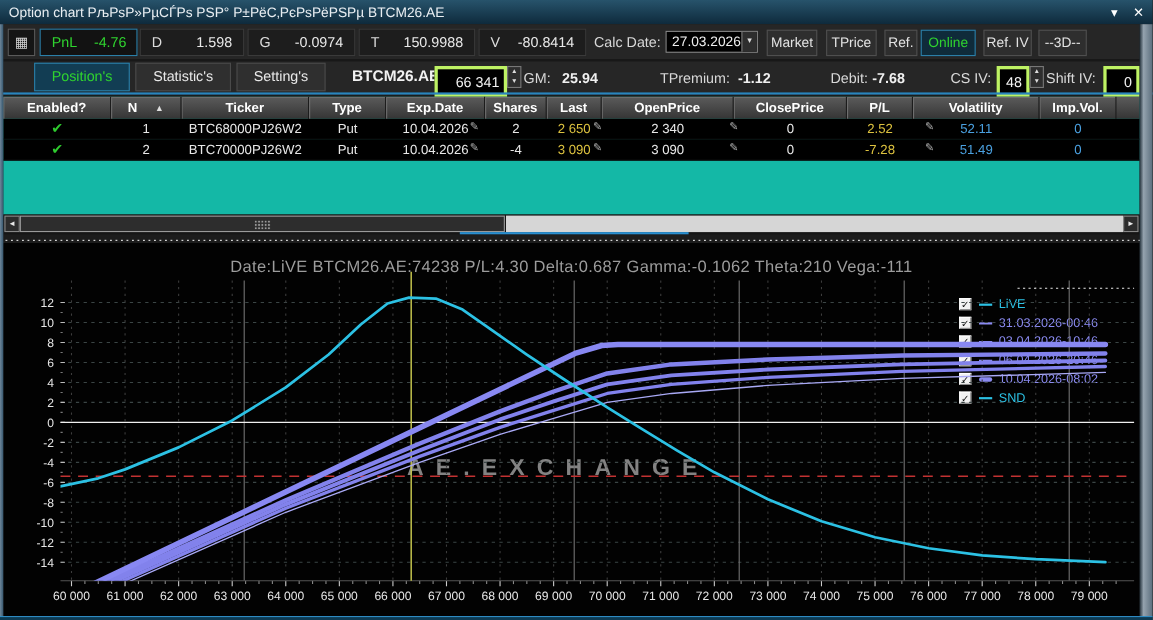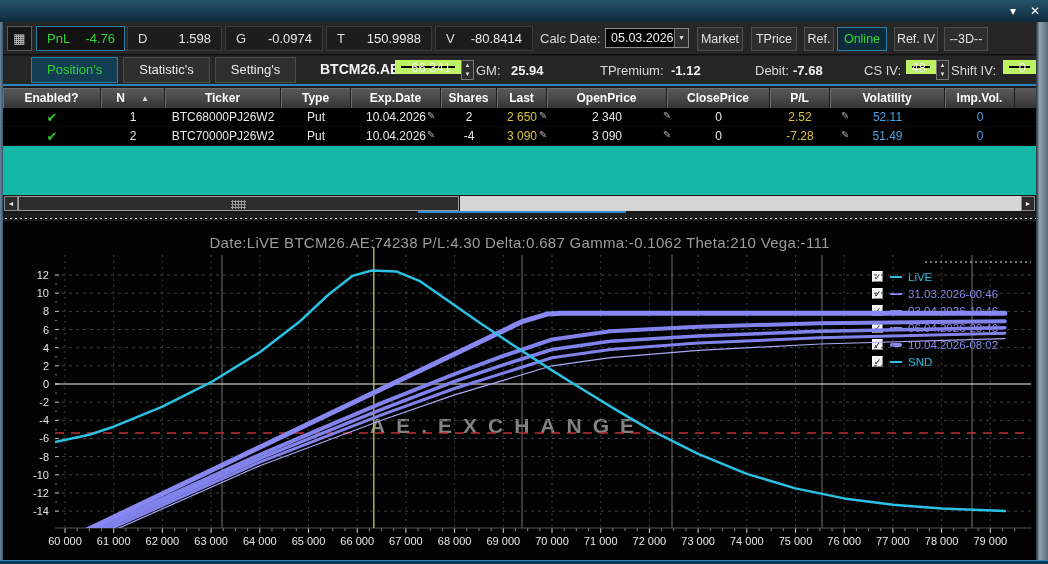--- a/index.html
+++ b/index.html
@@ -28,21 +28,21 @@
   .dateinput .dv{flex:1;color:#f0f0f0;font-size:12.5px;padding-left:5px;}
   .dateinput .dd{width:14px;height:100%;background:#2e2e2e;border-left:1px solid #777;color:#ddd;font-size:7px;text-align:center;line-height:18px;}
   .tbtn{position:absolute;top:5px;height:24px;background:#2e2e2e;border:1px solid #4f4f4f;color:#e2e2e2;font-size:12.5px;text-align:center;line-height:22px;}
   .tbtn.online{background:#0f2b3a;border:1px solid #2b7fa8;color:#2fd32f;}
   
   .row2{position:absolute;left:3px;top:56px;width:1033px;height:28px;background:#262626;}
   .tabs{position:absolute;left:28px;top:1px;display:flex;gap:5px;}
   .tab{height:26px;padding:0 15px;background:#2f2f2f;border:1px solid #4a4a4a;color:#e8e8e8;font-size:13px;line-height:24px;}
   .tab.active{background:#123d53;border:1px solid #2b7fa8;color:#2fd32f;}
   .sym{position:absolute;left:317px;top:5px;color:#f2f2f2;font-size:14px;font-weight:bold;}
-  .numinput{position:absolute;top:4px;height:14px;background:#000;border:6px solid #bef264;color:#f2f2f2;font-size:13px;display:flex;align-items:center;justify-content:flex-end;padding-right:4px;}
+  .numinput{position:absolute;top:4px;height:28px;background:#000;border:3px solid #bef264;color:#f2f2f2;font-size:13px;display:flex;align-items:center;justify-content:flex-end;padding-right:4px;}
   .spin{position:absolute;top:4px;width:13px;height:20px;background:#2e2e2e;border:1px solid #777;display:flex;flex-direction:column;}
   .spin span{flex:1;font-size:6px;color:#ddd;text-align:center;line-height:9px;}
   .plabel{position:absolute;top:7px;font-size:13px;color:#d8d8d8;}
   .pvalue{position:absolute;top:7px;font-size:13px;color:#f0f0f0;font-weight:bold;}
   .blueline{position:absolute;left:0;top:84px;width:100%;height:2px;background:#2a85bd;}
   
   .tablewrap{position:absolute;left:3px;top:88px;width:1033px;height:107px;background:#14b8a6;}
   .thead{display:flex;height:20px;background:linear-gradient(180deg,#5b5b5b,#353535);}
   .th{color:#fff;font-size:12px;font-weight:bold;display:flex;align-items:center;justify-content:center;border-right:1px solid #1c1c1c;box-shadow:inset 1px 1px 0 #6e6e6e;}
   .trow{display:flex;height:19px;position:relative;border-bottom:1px solid #0d0d0d;background:#000;}
@@ -74,20 +74,21 @@
   .legend-item.thick .lg-marker{height:4px;border-radius:2px;}
   .lg-label{font-size:11.5px;}
   #chart-svg{position:absolute;left:0;top:0;z-index:2;}
 </style>
 </head>
 <body>
 
 <div id="app">
 
   <div class="titlebar">
+    <span>Option chart PљPsP»PµCЃPs PSP° P±PëC‚PєPsPëPSPµ BTCM26.AE</span>
     <div class="win-btns">
       <span>▾</span>
       <span>✕</span>
     </div>
   </div>
 
   <div class="toolbar">
     <div class="iconbtn">▦</div>
     <div class="pnlbox">
       <span class="l">PnL</span>
@@ -106,21 +107,21 @@
           <span class="ml">T</span>
           <span class="mv">150.9988</span>
         </div>
       <div class="metric" style="width:98px">
           <span class="ml">V</span>
           <span class="mv">-80.8414</span>
         </div>
     </div>
     <span class="calclabel">Calc Date:</span>
     <div class="dateinput">
-      <span class="dv">05.03.2026</span>
+      <span class="dv">27.03.2026</span>
       <span class="dd">▼</span>
     </div>
     <div class="tbtn" style="left:694px;width:46px">Market</div>
     <div class="tbtn" style="left:748px;width:46px">TPrice</div>
     <div class="tbtn" style="left:801px;width:30px">Ref.</div>
     <div class="tbtn online" style="left:834px;width:50px">Online</div>
     <div class="tbtn" style="left:891px;width:44px">Ref. IV</div>
     <div class="tbtn" style="left:941px;width:44px">--3D--</div>
   </div>
 

